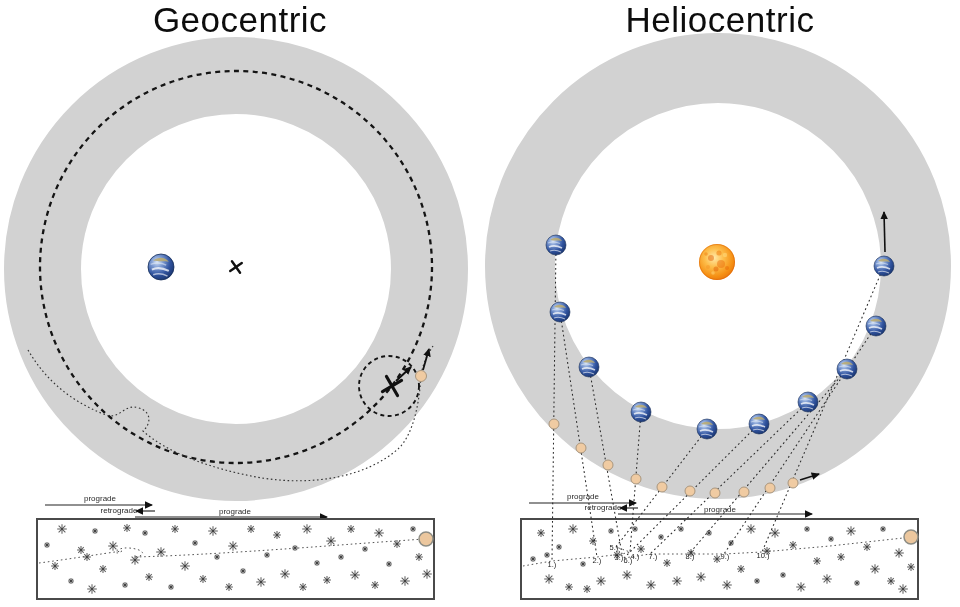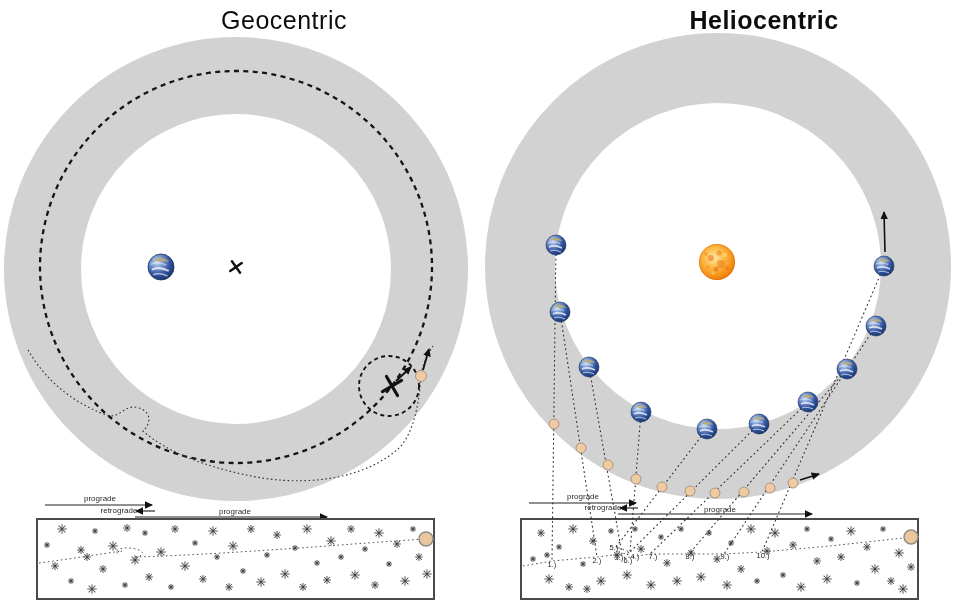--- a/index.html
+++ b/index.html
@@ -1,22 +1,22 @@
 <!DOCTYPE html>
 <html><head>
 <meta charset="utf-8">
 <style>
   html,body{margin:0;padding:0;background:#ffffff;}
   .stage{position:relative;width:960px;height:607px;background:#fff;overflow:hidden;
          font-family:"Liberation Sans",sans-serif;}
   .stage svg{position:absolute;left:0;top:0;}
   .panel-title{position:absolute;top:0;width:480px;text-align:center;
-               font-size:25px;color:#0d0d0d;letter-spacing:.5px;line-height:40px;padding-left:44px;}
+               font-size:35px;color:#0d0d0d;letter-spacing:.5px;line-height:40px;}
   .panel-title.left{left:0;}
-  .panel-title.right{left:480px;font-weight:bold;}
+  .panel-title.right{left:480px;}
 </style>
 </head>
 <body>
 
 <div class="stage">
   <div class="panel-title left">Geocentric</div>
   <div class="panel-title right">Heliocentric</div>
   <svg id="scene" width="960" height="607" viewBox="0 0 960 607" xmlns="http://www.w3.org/2000/svg">
       <defs>
         <marker id="ah" viewBox="0 0 8 8" refX="6.5" refY="4" markerWidth="9" markerHeight="9" orient="auto-start-reverse" markerUnits="userSpaceOnUse">

